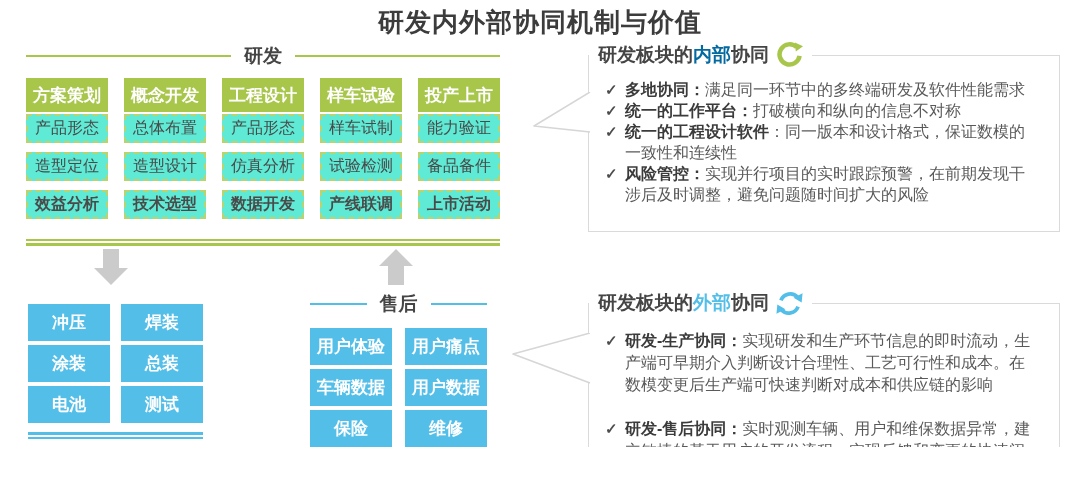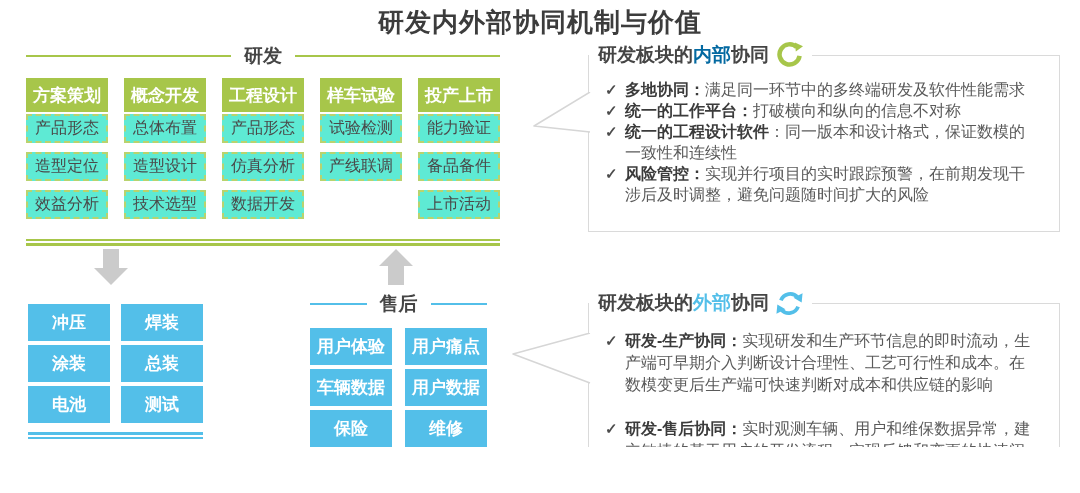--- a/index.html
+++ b/index.html
@@ -19,21 +19,21 @@
   .blue .line { background:#53bfe9; }
 
   
   .rnd { position:absolute; left:26px; top:44px; width:474px; }
   .rnd-grid { display:flex; justify-content:space-between; margin-top:10px; }
   .rnd-col { width:82px; display:flex; flex-direction:column; }
   .rnd-head { height:34px; margin-bottom:2px; background:#a7c64a; color:#ffffff;
     font-size:17px; font-weight:bold; display:flex; align-items:center; justify-content:center; white-space:nowrap; }
   .rnd-cell { height:29px; margin-bottom:9px; border:2px dashed #b9d36e; background:#5eead4;
     color:#4a4a4a; font-size:16px; display:flex; align-items:center; justify-content:center; white-space:nowrap; }
-  .rnd-col .rnd-cell:last-child { margin-bottom:12px; }
+  .rnd-col .rnd-cell:last-child { margin-bottom:12px;font-weight:bold; }
 
   
   .dbl { margin-top:8px; }
   .dbl .l1, .dbl .l2 { width:100%; }
   .dbl-green .l1 { height:2px; background:#a7c64a; }
   .dbl-green .l2 { height:3px; background:#a7c64a; margin-top:2px; }
   .dbl-blue .l1 { height:3px; background:#53bfe9; }
   .dbl-blue .l2 { height:2px; background:#53bfe9; margin-top:2px; }
 
   
@@ -100,20 +100,21 @@
         <div class="rnd-cell">技术选型</div>
       </div>
       <div class="rnd-col">
         <div class="rnd-head">工程设计</div>
         <div class="rnd-cell">产品形态</div>
         <div class="rnd-cell">仿真分析</div>
         <div class="rnd-cell">数据开发</div>
       </div>
       <div class="rnd-col">
         <div class="rnd-head">样车试验</div>
+        <div class="rnd-cell">样车试制</div>
         <div class="rnd-cell">试验检测</div>
         <div class="rnd-cell">产线联调</div>
       </div>
       <div class="rnd-col">
         <div class="rnd-head">投产上市</div>
         <div class="rnd-cell">能力验证</div>
         <div class="rnd-cell">备品备件</div>
         <div class="rnd-cell">上市活动</div>
       </div>
     </div>

